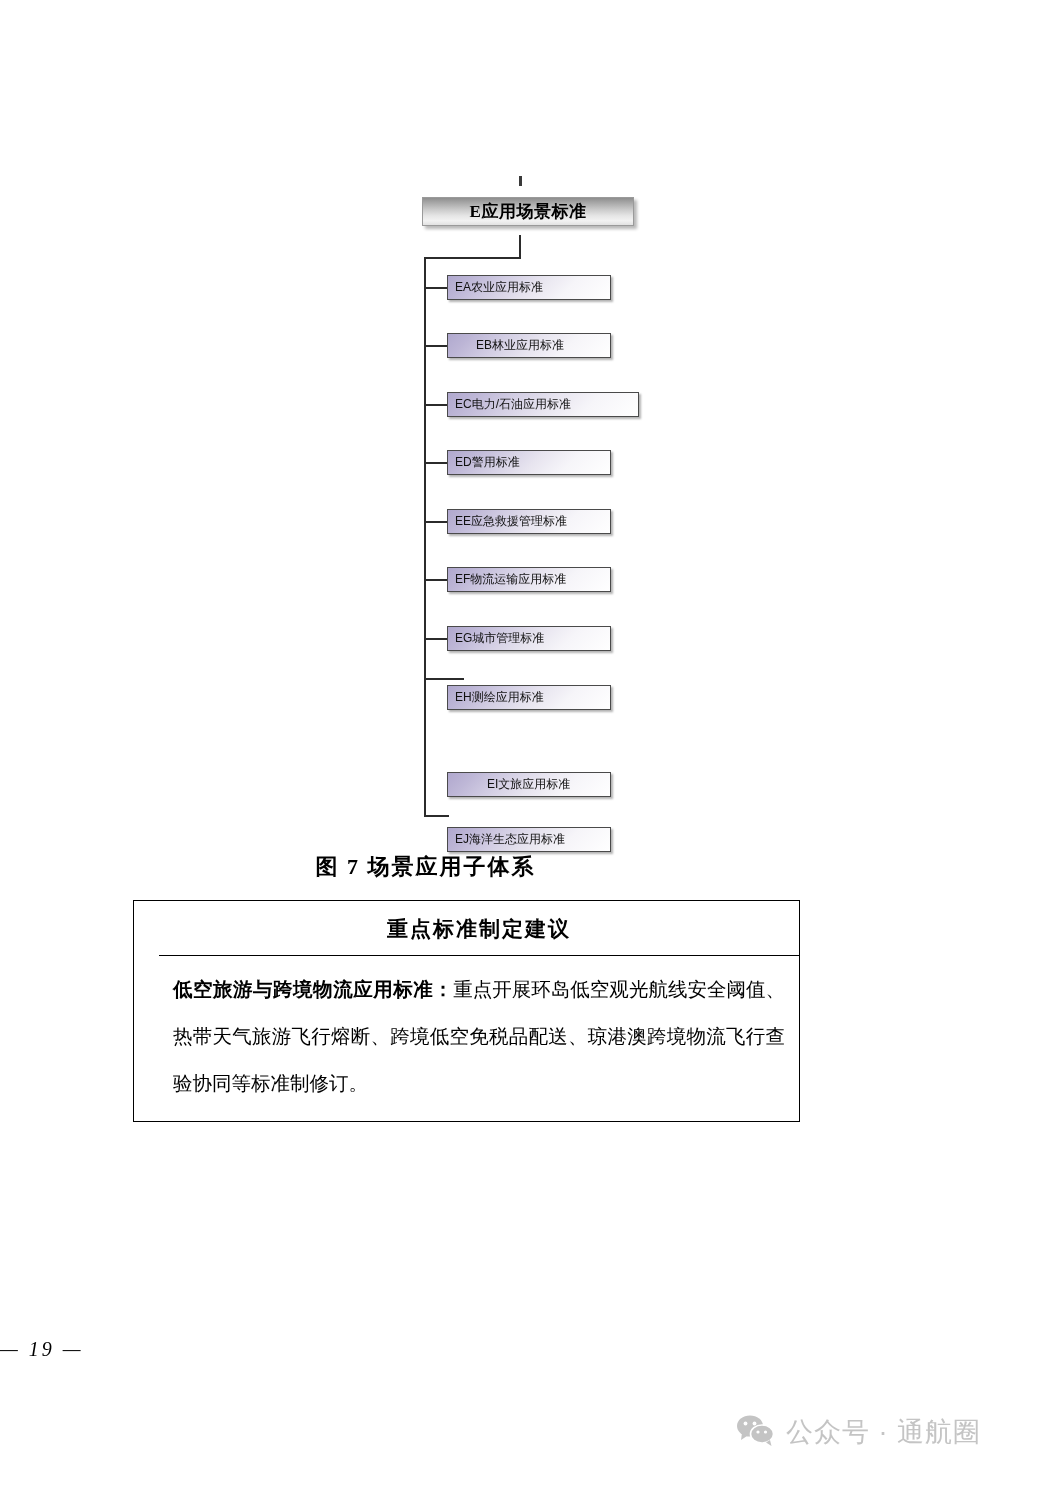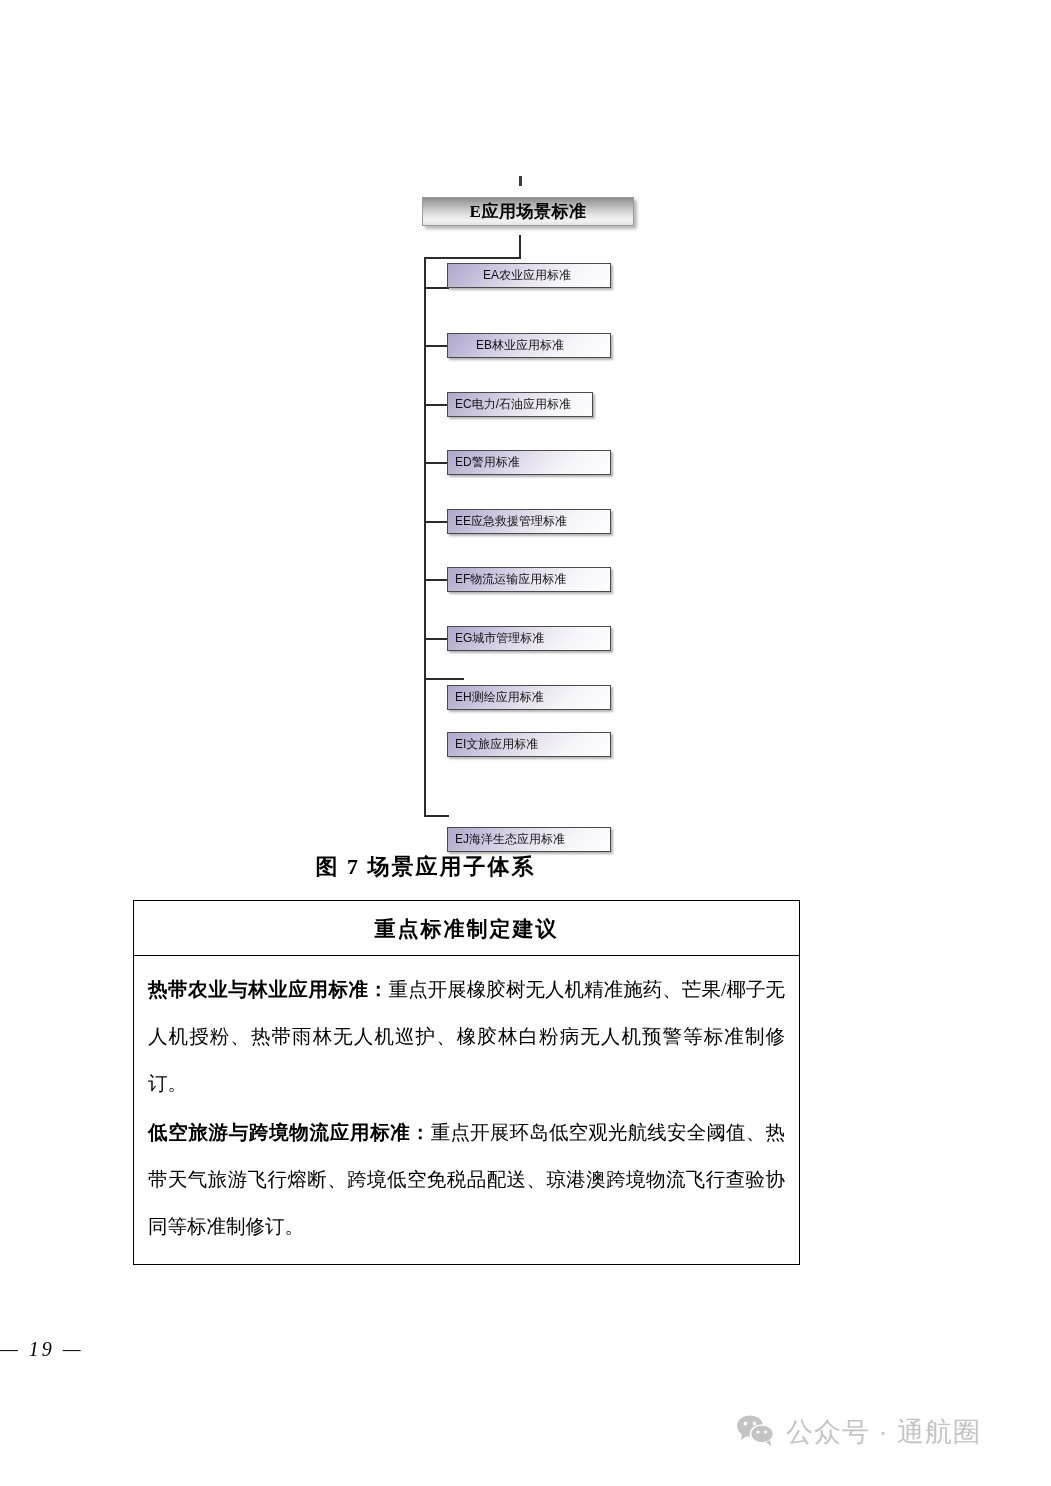--- a/index.html
+++ b/index.html
@@ -63,21 +63,21 @@
     box-sizing: border-box;
     background: linear-gradient(135deg,
         #b0a8ce 0%, #bdb6d6 14%, #d2cde3 32%,
         #e7e4ef 52%, #f6f5f9 72%, #ffffff 100%);
     border: 1px solid #4a4a4a;
     box-shadow: 2px 2px 2px rgba(0,0,0,0.30);
     display: flex;
     align-items: center;
   }
   .child-node.wide {
-    width: 146px;
+    width: 192px;
   }
   .child-node .node-text {
     font-family: "Liberation Sans", "DejaVu Sans", sans-serif;
     font-size: 12px;
     color: #111111;
     padding-left: 7px;
     white-space: nowrap;
   }
 
   .line {
@@ -103,20 +103,21 @@
 
   
   #rec-table {
     position: absolute;
     left: 133px;
     top: 900px;
     width: 667px;
     border: 1.6px solid #000000;
     box-sizing: border-box;
     background: #ffffff;
+    padding-left: 25px;
   }
   #rec-table .thead {
     border-bottom: 1.6px solid #000000;
     text-align: center;
     padding: 14px 0 12px 0;
     font-family: "Liberation Serif", "DejaVu Serif", serif;
     font-weight: bold;
     font-size: 21px;
     letter-spacing: 2px;
     color: #000000;
@@ -190,21 +191,21 @@
   <div class="line h" style="left:424px; top:345px; width:25px;"></div>
   <div class="line h" style="left:424px; top:404px; width:25px;"></div>
   <div class="line h" style="left:424px; top:462px; width:25px;"></div>
   <div class="line h" style="left:424px; top:521px; width:25px;"></div>
   <div class="line h" style="left:424px; top:579px; width:25px;"></div>
   <div class="line h" style="left:424px; top:638px; width:25px;"></div>
   <div class="line h" style="left:424px; top:678px; width:40px;"></div>
   <div class="line h" style="left:424px; top:755px; width:2px;"></div>
   <div class="line h" style="left:424px; top:815px; width:25px;"></div>
 
-  <div class="child-node" style="top:263px;padding-left:28px;">
+  <div class="child-node" style="top:275px;">
     <span class="node-text">EA农业应用标准</span>
   </div>
   <div class="child-node" style="top:333px;padding-left:21px;">
     <span class="node-text">EB林业应用标准</span>
   </div>
   <div class="child-node wide" style="top:392px;">
     <span class="node-text">EC电力/石油应用标准</span>
   </div>
   <div class="child-node" style="top:450px;">
     <span class="node-text">ED警用标准</span>
@@ -214,36 +215,33 @@
   </div>
   <div class="child-node" style="top:567px;">
     <span class="node-text">EF物流运输应用标准</span>
   </div>
   <div class="child-node" style="top:626px;">
     <span class="node-text">EG城市管理标准</span>
   </div>
   <div class="child-node" style="top:685px;">
     <span class="node-text">EH测绘应用标准</span>
   </div>
-  <div class="child-node" style="top:732px;">
+  <div class="child-node" style="top:772px;padding-left:32px;">
     <span class="node-text">EI文旅应用标准</span>
   </div>
   <div class="child-node" style="top:803px;margin-top:24px;">
     <span class="node-text">EJ海洋生态应用标准</span>
   </div>
 </div>
 
 <div id="figure-caption">图 7  场景应用子体系</div>
 
 <div id="rec-table">
   <div class="thead">重点标准制定建议</div>
   <div class="tbody">
-    <p class="rec-para">
-      <span class="rec-label">热带农业与林业应用标准：</span><span>重点开展橡胶树无人机精准施药、芒果/椰子无人机授粉、热带雨林无人机巡护、橡胶林白粉病无人机预警等标准制修订。</span>
-    </p>
     <p class="rec-para">
       <span class="rec-label">低空旅游与跨境物流应用标准：</span><span>重点开展环岛低空观光航线安全阈值、热带天气旅游飞行熔断、跨境低空免税品配送、琼港澳跨境物流飞行查验协同等标准制修订。</span>
     </p>
   </div>
 </div>
 
 <div id="page-footer">— 19 —</div>
 
 <div id="watermark">
   <span>

